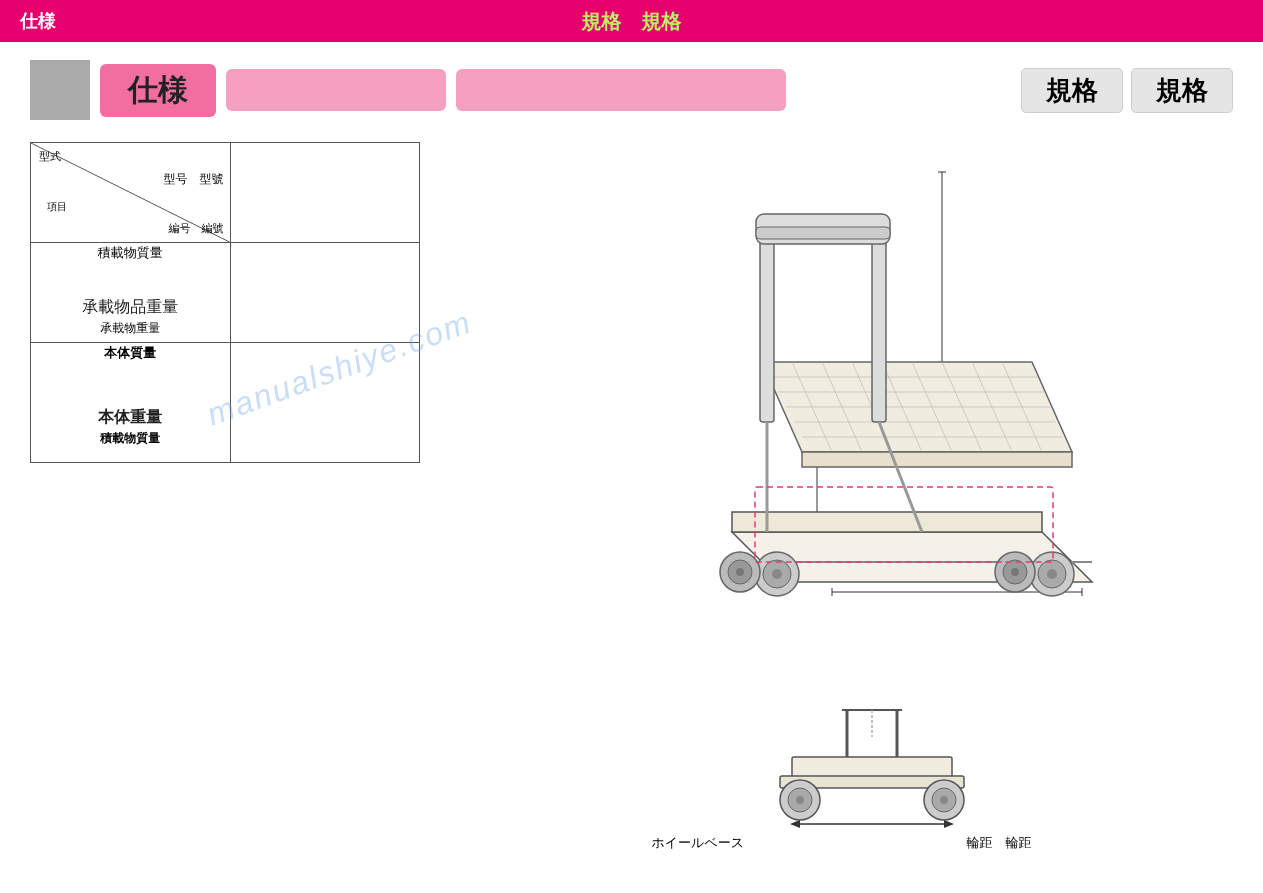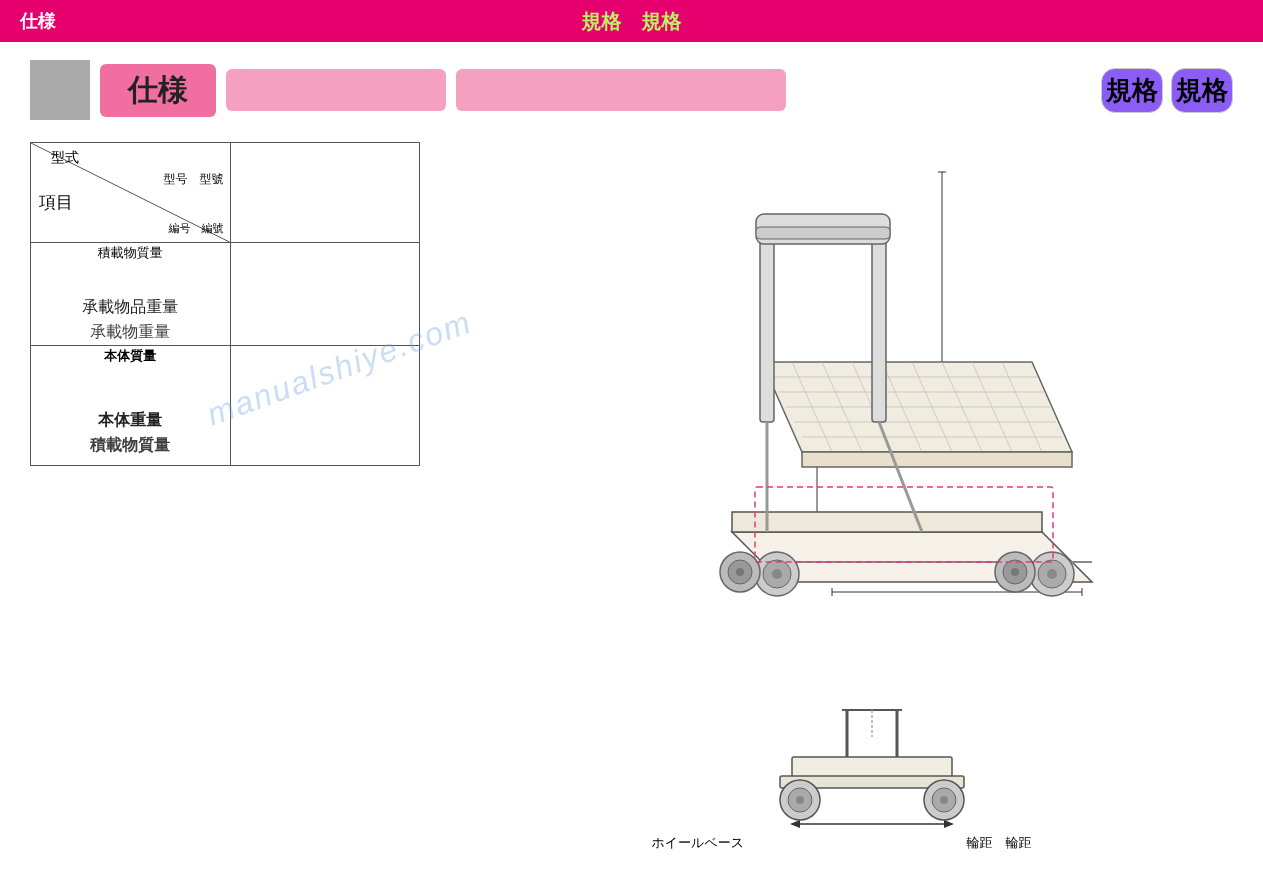--- a/index.html
+++ b/index.html
@@ -75,26 +75,26 @@
       background: #f5a0c0;
       border-radius: 6px;
       flex: 0 0 330px;
     }
     .title-label-right {
       display: flex;
       gap: 8px;
       margin-left: auto;
     }
     .title-label-right span {
-      background: #8b5cf6;
+      background: #e5e5e5;
       border: 1.5px solid #ccc;
-      border-radius: 14px;
+      border-radius: 5px;
       font-size: 26px;
       font-weight: bold;
-      padding: 4px 4px;
+      padding: 4px 24px;
     }
 
     
     .two-col {
       display: flex;
       gap: 30px;
     }
 
     
     .spec-table-wrap {
@@ -118,56 +118,56 @@
     }
     .header-cell-line {
       position: absolute;
       top: 0; left: 0;
       width: 100%; height: 100%;
       pointer-events: none;
     }
     .header-cell .top-right {
       position: absolute;
       top: 6px;
-      left: 20px;
-      font-size: 14px;
+      left: 8px;
+      font-size: 11px;
     }
     .header-cell .mid-right {
       position: absolute;
       top: 28px;
       right: 6px;
       font-size: 12px;
       text-align: right;
     }
     .header-cell .bottom-left {
       position: absolute;
       bottom: 28px;
-      left: 8px;
-      font-size: 17px;
+      left: 16px;
+      font-size: 10px;
     }
     .header-cell .bottom-right {
       position: absolute;
       bottom: 6px;
       right: 6px;
       font-size: 11px;
       text-align: right;
     }
     .value-cell {
       width: 190px;
     }
     .row-label-cell {
       padding: 8px 6px;
       vertical-align: top;
       width: 200px;
       line-height: 1.6;
       text-align: center;
     }
     .row-label-cell .jp { font-size: 13px; }
     .row-label-cell .cn { font-size: 16px; color: #222; margin-top: 2px; }
-    .row-label-cell .cn2 { font-size: 16px; color: #404040; }
+    .row-label-cell .cn2 { font-size: 12px; color: #000000; }
     .row-value-cell {
       vertical-align: top;
       width: 190px;
       height: 80px;
     }
     .row-mass { height: 100px; }
     .row-table { height: 120px; }
     .row-body { height: 120px; font-weight: bold; }
 
     

